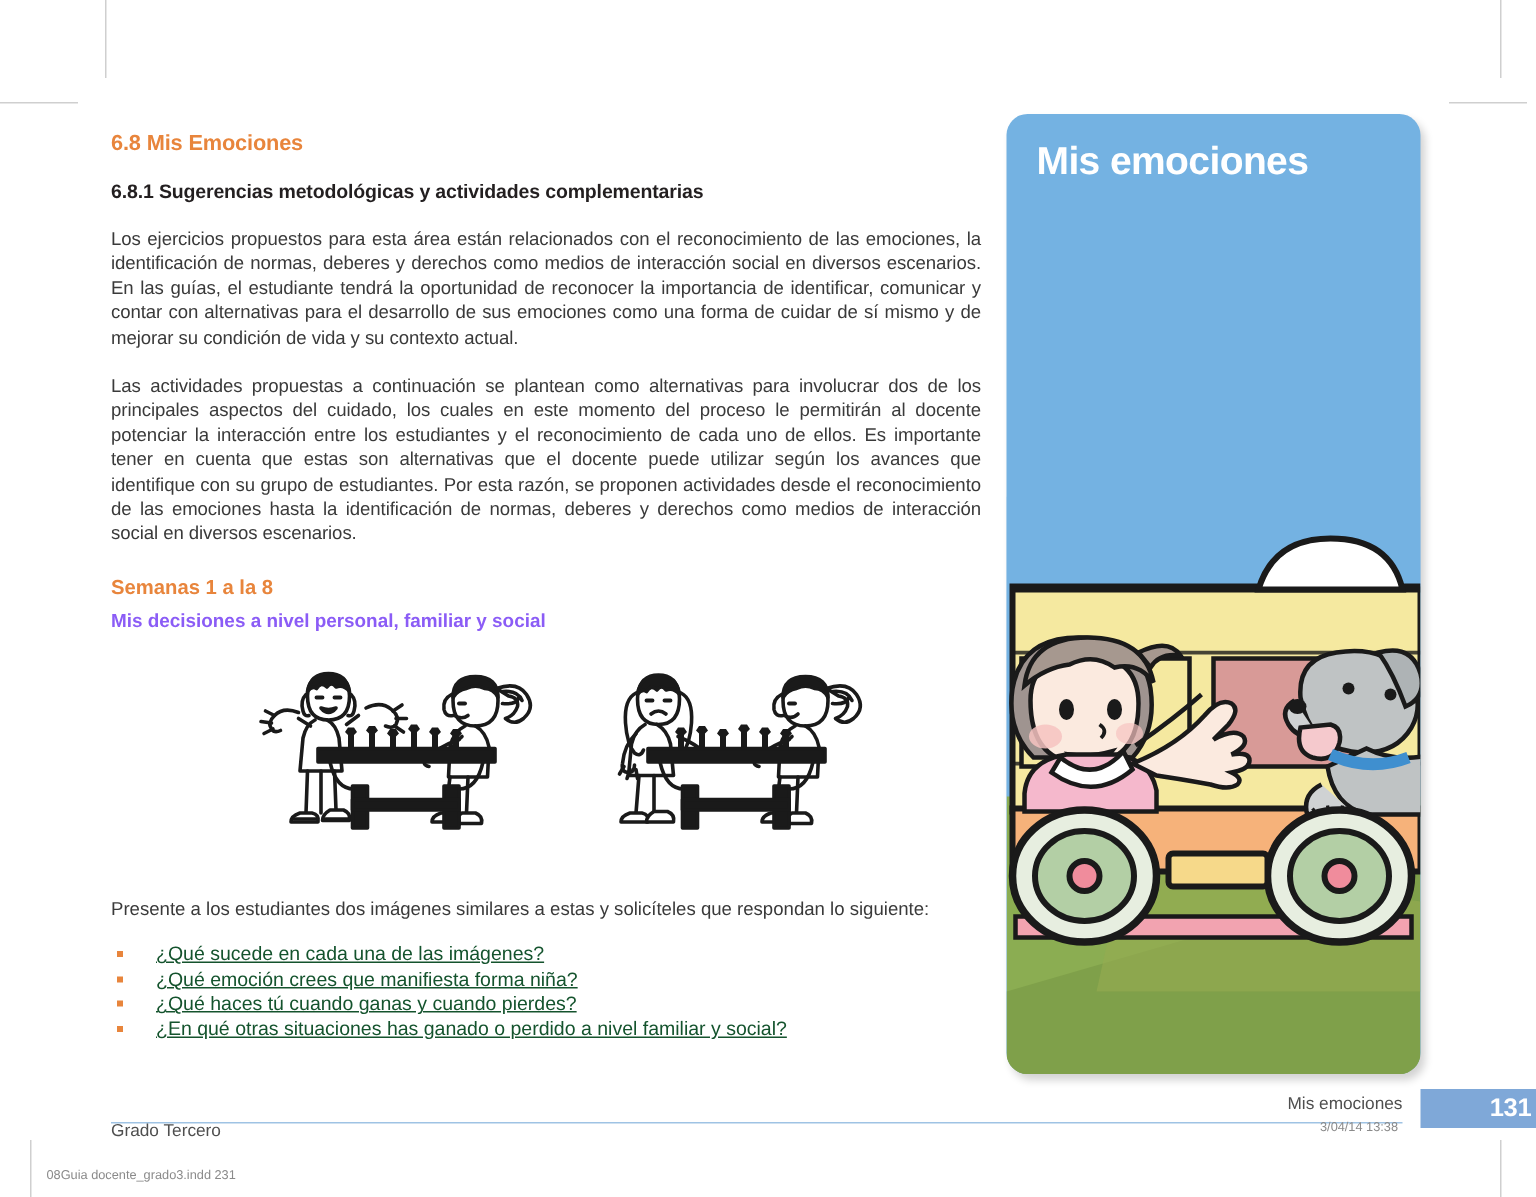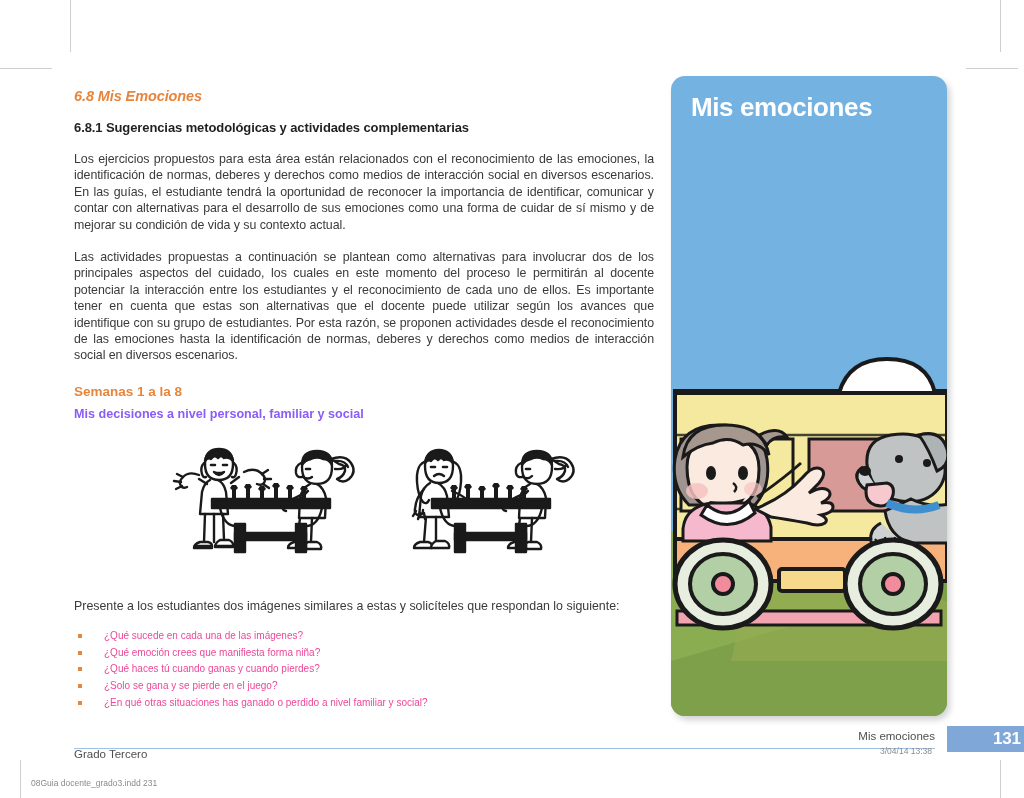--- a/index.html
+++ b/index.html
@@ -41,21 +41,20 @@
     top: 88px;
     width: 580px;
   }
 
   h1.section-title {
     font-size: 14.5px;
     font-weight: bold;
     color: #e8853c;
     margin: 0 0 9px 0;
     letter-spacing: -0.1px;
-    font-style: italic;
   }
 
   h2.subsection-title {
     font-size: 13px;
     font-weight: bold;
     color: #231f20;
     margin: 16px 0 16px 0;
     letter-spacing: -0.1px;
   }
 
@@ -89,25 +88,26 @@
     margin: 0 0 14px 0;
   }
 
   ul.question-list {
     list-style: none;
     margin: 0;
     padding: 0;
   }
   ul.question-list li {
     position: relative;
-    font-size: 10px;
+    font-size: 13px;
     line-height: 16.6px;
-    color: #ec4899;
+    color: #14532d;
     padding-left: 30px;
     margin: 0;
+    text-decoration: underline;
   }
   ul.question-list li .bullet {
     position: absolute;
     left: 4px;
     top: 6px;
     width: 4px;
     height: 4px;
     background: #e8853c;
   }
 
@@ -372,24 +372,20 @@
       <li>
         <span class="bullet"></span>
         <span>¿Qué emoción crees que manifiesta forma niña?</span>
       </li>
       <li>
         <span class="bullet"></span>
         <span>¿Qué haces tú cuando ganas y cuando pierdes?</span>
       </li>
       <li>
         <span class="bullet"></span>
-        <span>¿Solo se gana y se pierde en el juego?</span>
-      </li>
-      <li>
-        <span class="bullet"></span>
         <span>¿En qué otras situaciones has ganado o perdido a nivel familiar y social?</span>
       </li>
     </ul>
 
   </div>
 
   <div class="side-panel">
 
     <div class="side-panel-title">Mis emociones</div>
 

